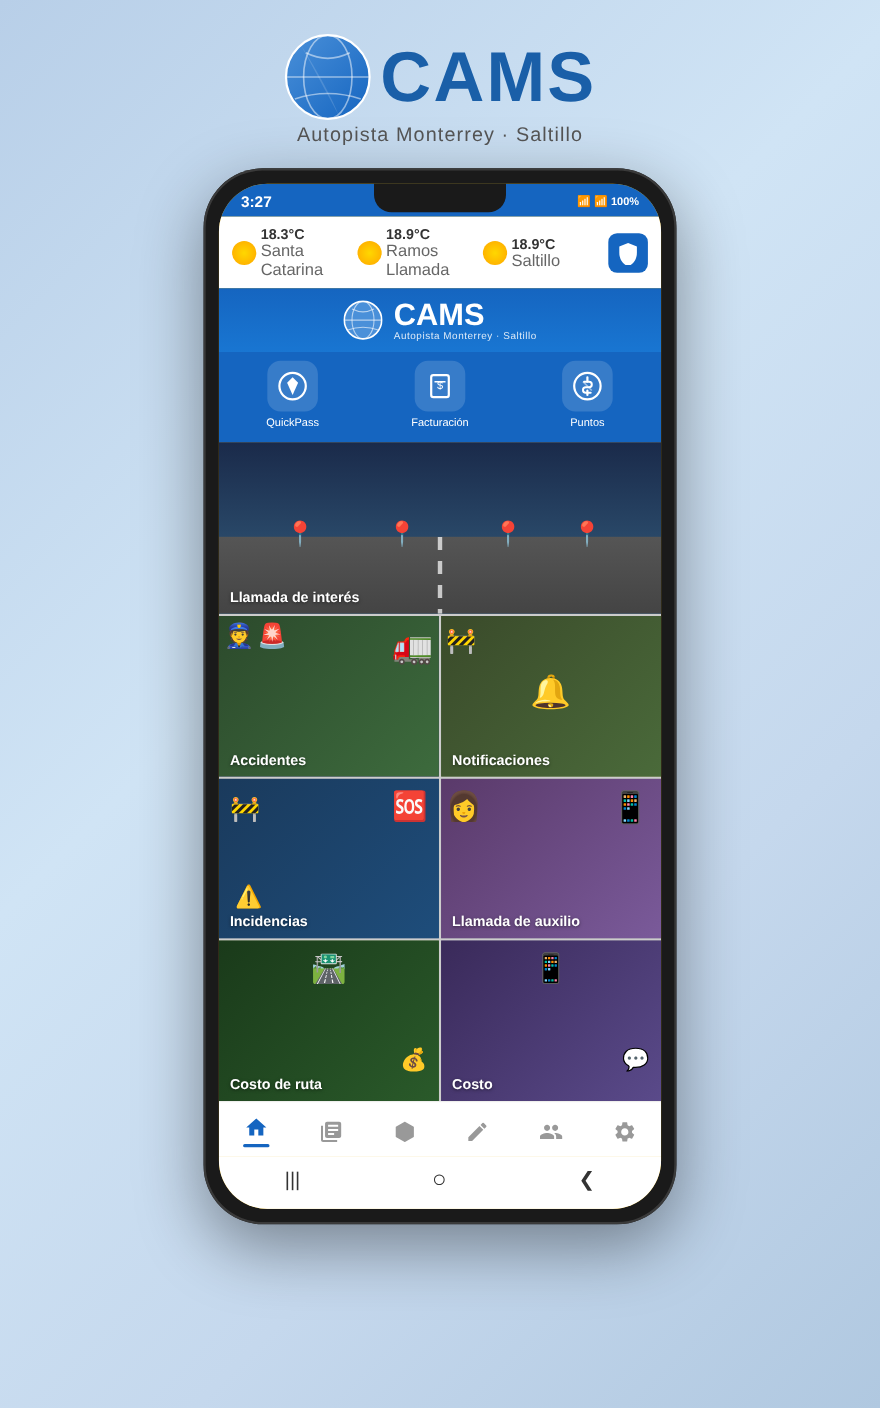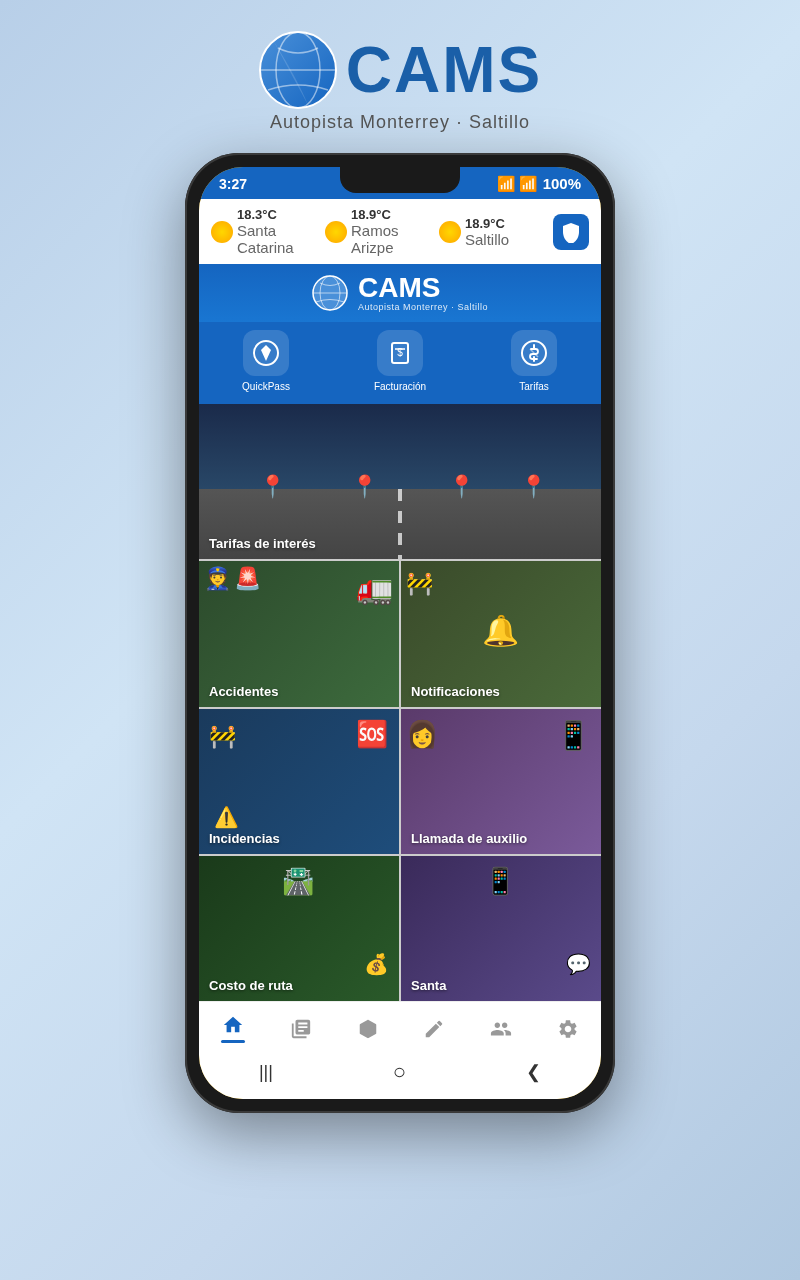--- a/index.html
+++ b/index.html
@@ -343,38 +343,38 @@
   </div>
   <span class="logo-subtitle">Autopista Monterrey · Saltillo</span>
 </div>
 
 <div class="phone-frame">
   <div class="notch"></div>
   <div class="phone-screen">
 
     <div class="status-bar">
       <span class="status-time">3:27</span>
-      <span style="font-size:15px;">
+      <span style="font-size:10px;">
         📶 📶 <span>100%</span>
       </span>
     </div>
 
     <div class="weather-bar">
       <div class="weather-item">
         <div class="weather-sun"></div>
         <div class="weather-info">
           <span class="weather-temp">18.3°C</span>
           <span class="weather-city">Santa Catarina</span>
         </div>
       </div>
       <div class="weather-item">
         <div class="weather-sun"></div>
         <div class="weather-info">
           <span class="weather-temp">18.9°C</span>
-          <span class="weather-city">Ramos Arizpe</span>
+          <span class="weather-city">Ramos Llamada</span>
         </div>
       </div>
       <div class="weather-item">
         <div class="weather-sun"></div>
         <div class="weather-info">
           <span class="weather-temp">18.9°C</span>
           <span class="weather-city">Saltillo</span>
         </div>
       </div>
       <div class="weather-shield">
@@ -421,39 +421,39 @@
       </div>
       <div class="quick-item">
         <div class="quick-icon-bg">
           <svg width="28" height="28" viewBox="0 0 28 28" fill="white">
             <circle cx="14" cy="14" r="12" fill="none" stroke="white" stroke-width="2"></circle>
             <path d="M14 6v4M14 18v4" stroke="white" stroke-width="2" stroke-linecap="round"></path>
             <path d="M11 10h4.5a2.5 2.5 0 0 1 0 5h-3a2.5 2.5 0 0 0 0 5H17" fill="none" stroke="white" stroke-width="1.8" stroke-linecap="round"></path>
             <path d="M10 10 L18 18" stroke="white" stroke-width="1.5" opacity="0.5"></path>
           </svg>
         </div>
-        <span class="quick-label">Tarifas</span>
+        <span class="quick-label">Puntos</span>
       </div>
     </div>
 
     <div class="grid-container">
 
       <div class="tile tile-wide tile-puntos" style="min-height:120px;">
         <div class="tile-puntos-bg"></div>
 
         <div style="position:absolute;top:0;left:0;width:100%;height:60%;background:linear-gradient(180deg,#1a2a4a,#2a4a6a);"></div>
 
         <div style="position:absolute;bottom:0;left:0;right:0;height:45%;background:linear-gradient(180deg,#555,#444);"></div>
         <div style="position:absolute;bottom:0;left:50%;transform:translateX(-50%);width:4px;height:45%;background:repeating-linear-gradient(white 0,white 12px,transparent 12px,transparent 22px);opacity:0.7;"></div>
 
         <div style="position:absolute;bottom:38%;left:15%;font-size:22px;">📍</div>
         <div style="position:absolute;bottom:38%;left:38%;font-size:22px;">📍</div>
         <div style="position:absolute;bottom:38%;left:62%;font-size:22px;">📍</div>
         <div style="position:absolute;bottom:38%;left:80%;font-size:22px;">📍</div>
-        <div class="tile-label">Tarifas de interés</div>
+        <div class="tile-label">Llamada de interés</div>
       </div>
 
       <div class="tile tile-accidentes">
         <div style="position:absolute;top:0;left:0;width:100%;height:100%;background:linear-gradient(135deg,#2c4a2c,#3d6b3d);"></div>
 
         <div style="position:absolute;top:10px;right:5px;font-size:30px;">🚛</div>
         <div style="position:absolute;top:5px;left:5px;font-size:22px;">👮</div>
         <div style="position:absolute;top:5px;left:35px;font-size:22px;">🚨</div>
         <div class="tile-label">Accidentes</div>
       </div>
@@ -486,21 +486,21 @@
         <div style="position:absolute;top:0;left:0;width:100%;height:100%;background:linear-gradient(135deg,#1a3a1a,#2a5a2a);"></div>
         <div style="position:absolute;top:10px;left:50%;transform:translateX(-50%);font-size:26px;">🛣️</div>
         <div style="position:absolute;bottom:25px;right:10px;font-size:20px;">💰</div>
         <div class="tile-label">Costo de ruta</div>
       </div>
 
       <div class="tile tile-chat">
         <div style="position:absolute;top:0;left:0;width:100%;height:100%;background:linear-gradient(135deg,#3a2a5a,#5a4a8a);"></div>
         <div style="position:absolute;top:10px;left:50%;transform:translateX(-50%);font-size:26px;">📱</div>
         <div style="position:absolute;bottom:25px;right:10px;font-size:20px;">💬</div>
-        <div class="tile-label">Santa</div>
+        <div class="tile-label">Costo</div>
       </div>
 
     </div>
 
     <div class="bottom-nav">
       <div class="nav-item active">
         <svg width="22" height="22" viewBox="0 0 24 24" fill="#1565c0">
           <path d="M10 20v-6h4v6h5v-8h3L12 3 2 12h3v8z"></path>
         </svg>
         <div class="nav-indicator"></div>

